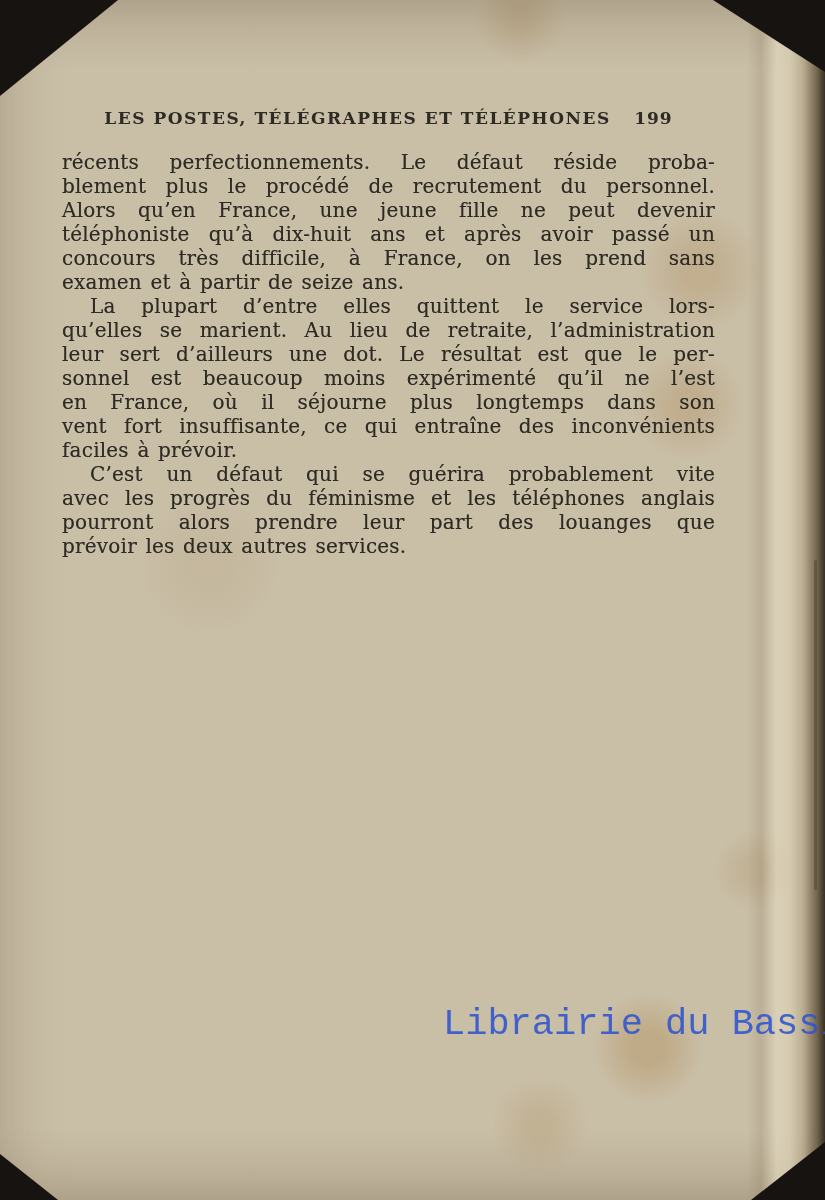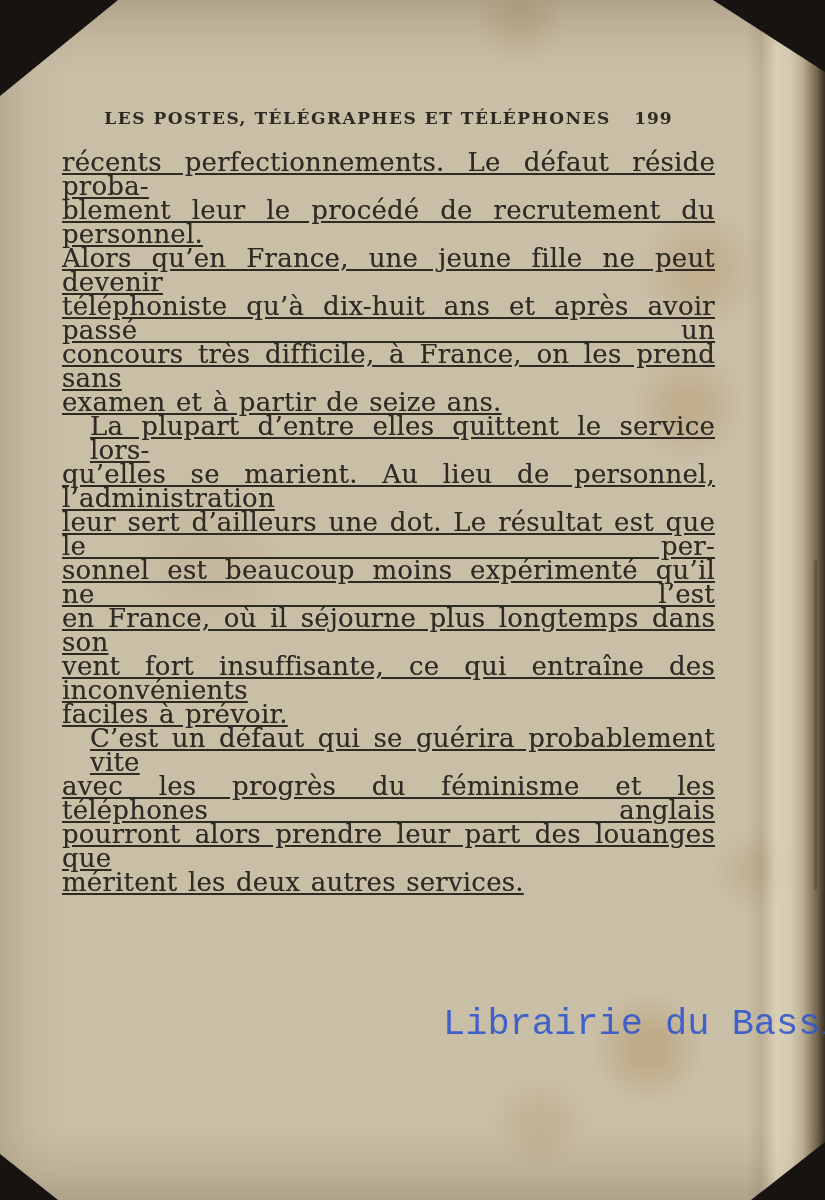--- a/index.html
+++ b/index.html
@@ -71,24 +71,23 @@
     white-space: nowrap;
   }
   .header .page-number { margin-left: 16px; letter-spacing: 1px; }
 
   .page-body {
     position: absolute;
     top: 150px;
     left: 62px;
     width: 653px;
     color: var(--ink);
-    font-size: 26px;
+    font-size: 20px;
     line-height: 24px;
     text-shadow: 0 0 0.5px rgba(46,42,36,0.5);
-    text-decoration: underline;
   }
   .line {
     text-align: justify;
     text-align-last: justify;
     word-spacing: 2px;
     letter-spacing: 0.2px;
     white-space: normal;
   }
   .line.indent { padding-left: 28px; }
   .line.last { text-align-last: left; }
@@ -119,38 +118,38 @@
   <div class="corner br"></div>
 
   <div class="header">
     <span class="header-title">LES POSTES, TÉLÉGRAPHES ET TÉLÉPHONES</span>
     <span class="page-number">199</span>
   </div>
 
   <div class="page-body">
       <div class="paragraph">
         <div class="line">récents perfectionnements. Le défaut réside proba-</div>
-        <div class="line">blement leur le procédé de recrutement du personnel.</div>
+        <div class="line">blement plus le procédé de recrutement du personnel.</div>
         <div class="line">Alors qu’en France, une jeune fille ne peut devenir</div>
         <div class="line">téléphoniste qu’à dix-huit ans et après avoir passé un</div>
         <div class="line">concours très difficile, à France, on les prend sans</div>
         <div class="line last">examen et à partir de seize ans.</div>
       </div>
       <div class="paragraph">
         <div class="line indent">La plupart d’entre elles quittent le service lors-</div>
-        <div class="line">qu’elles se marient. Au lieu de personnel, l’administration</div>
+        <div class="line">qu’elles se marient. Au lieu de retraite, l’administration</div>
         <div class="line">leur sert d’ailleurs une dot. Le résultat est que le per-</div>
         <div class="line">sonnel est beaucoup moins expérimenté qu’il ne l’est</div>
         <div class="line">en France, où il séjourne plus longtemps dans son</div>
         <div class="line">vent fort insuffisante, ce qui entraîne des inconvénients</div>
         <div class="line last">faciles à prévoir.</div>
       </div>
       <div class="paragraph">
         <div class="line indent">C’est un défaut qui se guérira probablement vite</div>
         <div class="line">avec les progrès du féminisme et les téléphones anglais</div>
         <div class="line">pourront alors prendre leur part des louanges que</div>
-        <div class="line last">méritent les deux autres services.</div>
+        <div class="line last">prévoir les deux autres services.</div>
       </div>
     </div>
 
   <div class="watermark">Librairie du Bassin</div>
 
 </div>
 
 </body></html>

